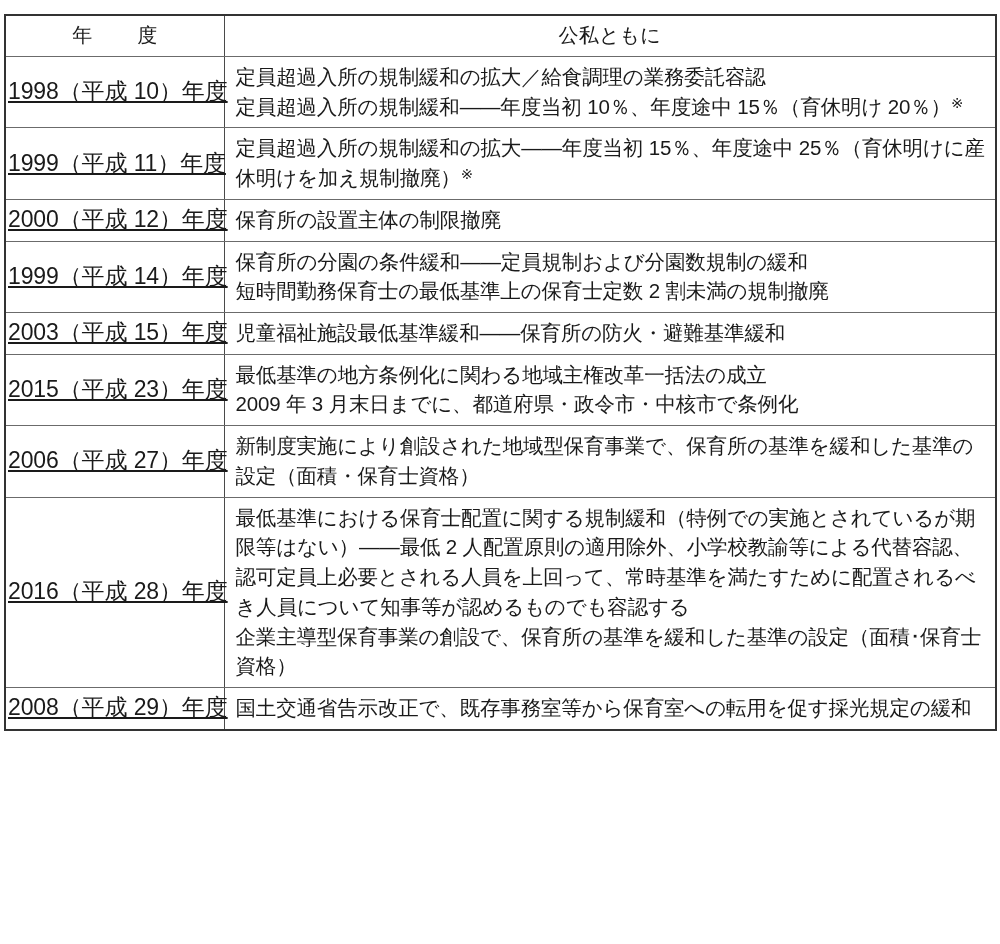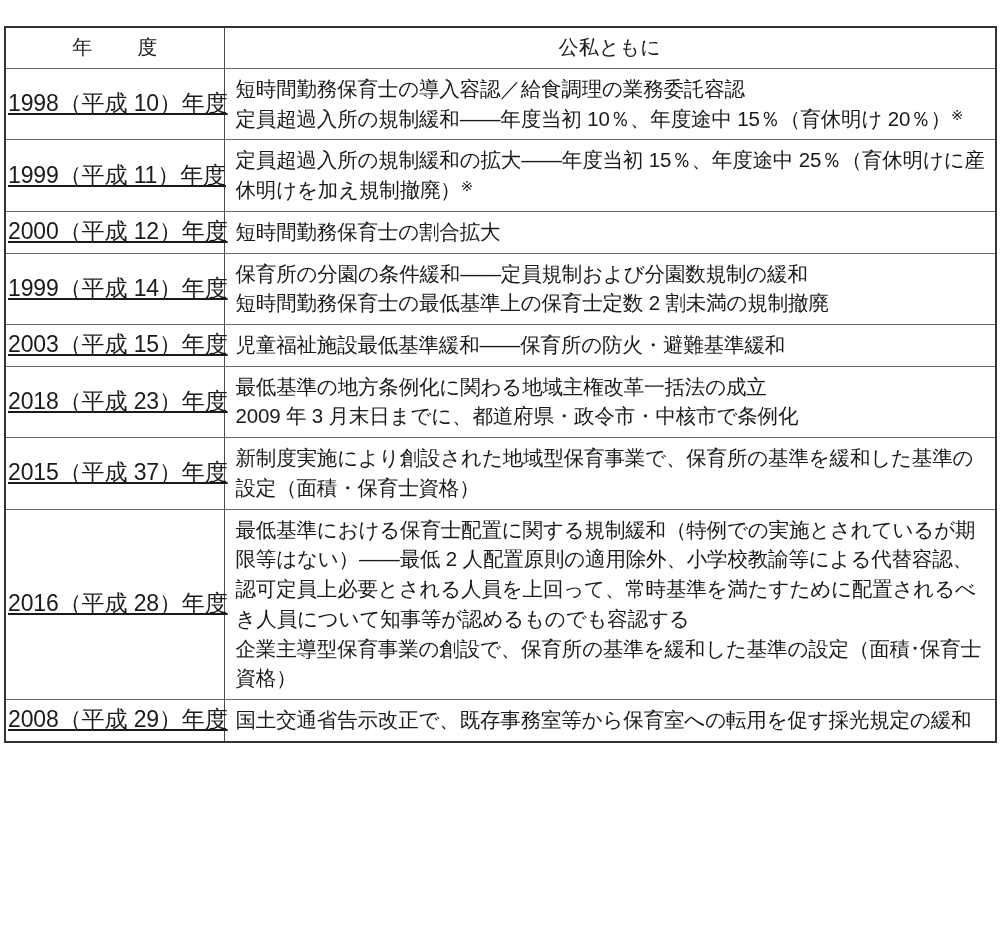--- a/index.html
+++ b/index.html
@@ -13,21 +13,21 @@
     font-family: "Liberation Sans", "DejaVu Sans", sans-serif;
     color: #1a1a1a;
     overflow: hidden;
   }
 
   .page {
     position: relative;
     width: 857px;
     height: 944px;
     box-sizing: border-box;
-    padding: 26px 5px 9px 4px;
+    padding: 14px 5px 9px 4px;
   }
 
   table.reg-table {
     width: 991px;
     border-collapse: collapse;
     table-layout: fixed;
     background: #ffffff;
   }
 
   table.reg-table col.col-year { width: 219px; }
@@ -116,58 +116,58 @@
     <thead>
       <tr>
         <th class="head-cell head-year"><span class="spaced">年　度</span></th>
         <th class="head-cell head-item"><span>公私ともに</span></th>
       </tr>
     </thead>
     <tbody id="table-body">
         <tr>
           <td class="year-cell"><span>1998（平成 10）年度</span></td>
           <td class="item-cell">
-            <span class="line">短時間勤務保育士の導入容認／給食調理の業務委託容認</span>
+            <span class="line">定員超過入所の規制緩和の拡大／給食調理の業務委託容認</span>
             <span class="line">定員超過入所の規制緩和——年度当初 10％、年度途中 15％（育休明け 20％）<span class="sup-mark">※</span></span>
           </td>
         </tr>
         <tr>
           <td class="year-cell"><span>1999（平成 11）年度</span></td>
           <td class="item-cell">
             <span class="line">定員超過入所の規制緩和の拡大——年度当初 15％、年度途中 25％（育休明けに産休明けを加え規制撤廃）<span class="sup-mark">※</span></span>
           </td>
         </tr>
         <tr>
           <td class="year-cell"><span>2000（平成 12）年度</span></td>
           <td class="item-cell">
-            <span class="line">短時間勤務保育士の割合拡大</span>
+            <span class="line">保育所の設置主体の制限撤廃</span>
           </td>
         </tr>
         <tr>
           <td class="year-cell"><span>1999（平成 14）年度</span></td>
           <td class="item-cell">
             <span class="line">保育所の分園の条件緩和——定員規制および分園数規制の緩和</span>
             <span class="line">短時間勤務保育士の最低基準上の保育士定数 2 割未満の規制撤廃</span>
           </td>
         </tr>
         <tr>
           <td class="year-cell"><span>2003（平成 15）年度</span></td>
           <td class="item-cell">
             <span class="line">児童福祉施設最低基準緩和——保育所の防火・避難基準緩和</span>
           </td>
         </tr>
         <tr>
-          <td class="year-cell"><span>2018（平成 23）年度</span></td>
+          <td class="year-cell"><span>2015（平成 23）年度</span></td>
           <td class="item-cell">
             <span class="line">最低基準の地方条例化に関わる地域主権改革一括法の成立</span>
             <span class="line">2009 年 3 月末日までに、都道府県・政令市・中核市で条例化</span>
           </td>
         </tr>
         <tr>
-          <td class="year-cell"><span>2015（平成 37）年度</span></td>
+          <td class="year-cell"><span>2006（平成 27）年度</span></td>
           <td class="item-cell">
             <span class="line">新制度実施により創設された地域型保育事業で、保育所の基準を緩和した基準の設定（面積・保育士資格）</span>
           </td>
         </tr>
         <tr>
           <td class="year-cell"><span>2016（平成 28）年度</span></td>
           <td class="item-cell">
             <span class="line">最低基準における保育士配置に関する規制緩和（特例での実施とされているが期限等はない）——最低 2 人配置原則の適用除外、小学校教諭等による代替容認、認可定員上必要とされる人員を上回って、常時基準を満たすために配置されるべき人員について知事等が認めるものでも容認する</span>
             <span class="line">企業主導型保育事業の創設で、保育所の基準を緩和した基準の設定（面積･保育士資格）</span>
           </td>

